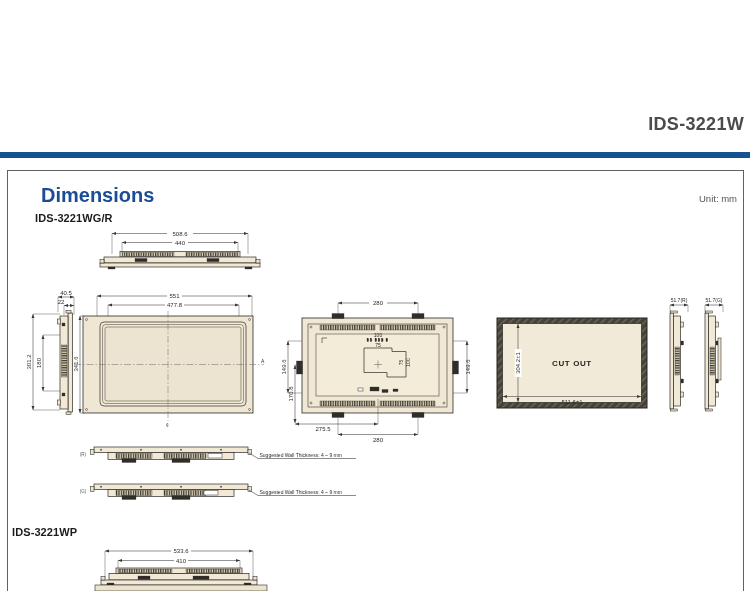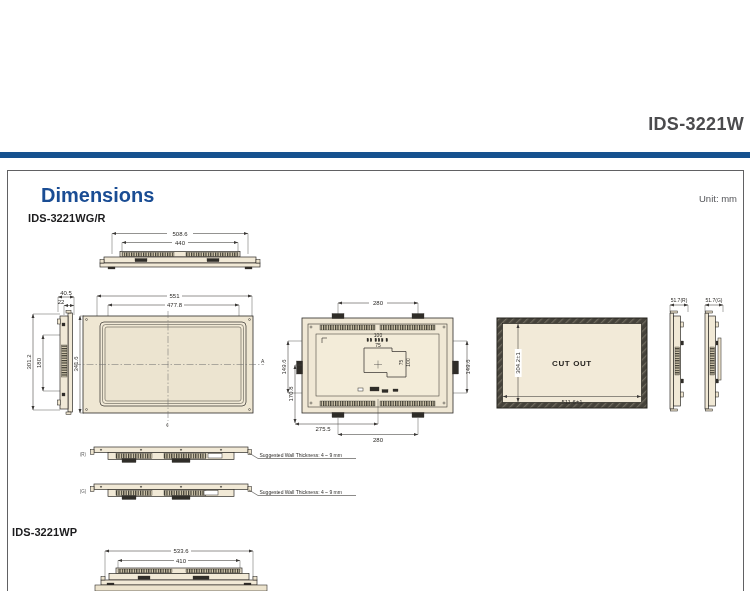--- a/index.html
+++ b/index.html
@@ -53,21 +53,21 @@
         <rect width="1.3" height="5" fill="#6e6a5e"></rect>
     </pattern>
   </defs>
 </svg>
 
 <div class="abs product-title">IDS-3221W</div>
 <div class="abs blue-rule"></div>
 <div class="abs content-box"></div>
 <div class="abs dimensions-title">Dimensions</div>
 <div class="abs unit-label">Unit: mm</div>
-<div class="abs model-label" style="left:28px;top:212px">IDS-3221WG/R</div>
+<div class="abs model-label" style="left:35px;top:212px">IDS-3221WG/R</div>
 <div class="abs model-label" style="left:12px;top:526px">IDS-3221WP</div>
 
 <svg style="left:95px;top:228px" width="170" height="50">
   <line class="dln" x1="17" y1="5.5" x2="153" y2="5.5"></line>
   <line class="ext" x1="17" y1="5.5" x2="17" y2="26"></line>
   <line class="ext" x1="153" y1="5.5" x2="153" y2="26"></line>
   <rect class="wbg" x="72" y="2" width="26" height="7"></rect>
   <text class="dim" x="85" y="8" text-anchor="middle">508.6</text>
   <line class="dln" x1="27" y1="14.5" x2="143" y2="14.5"></line>
   <line class="ext" x1="27" y1="14.5" x2="27" y2="25"></line>

